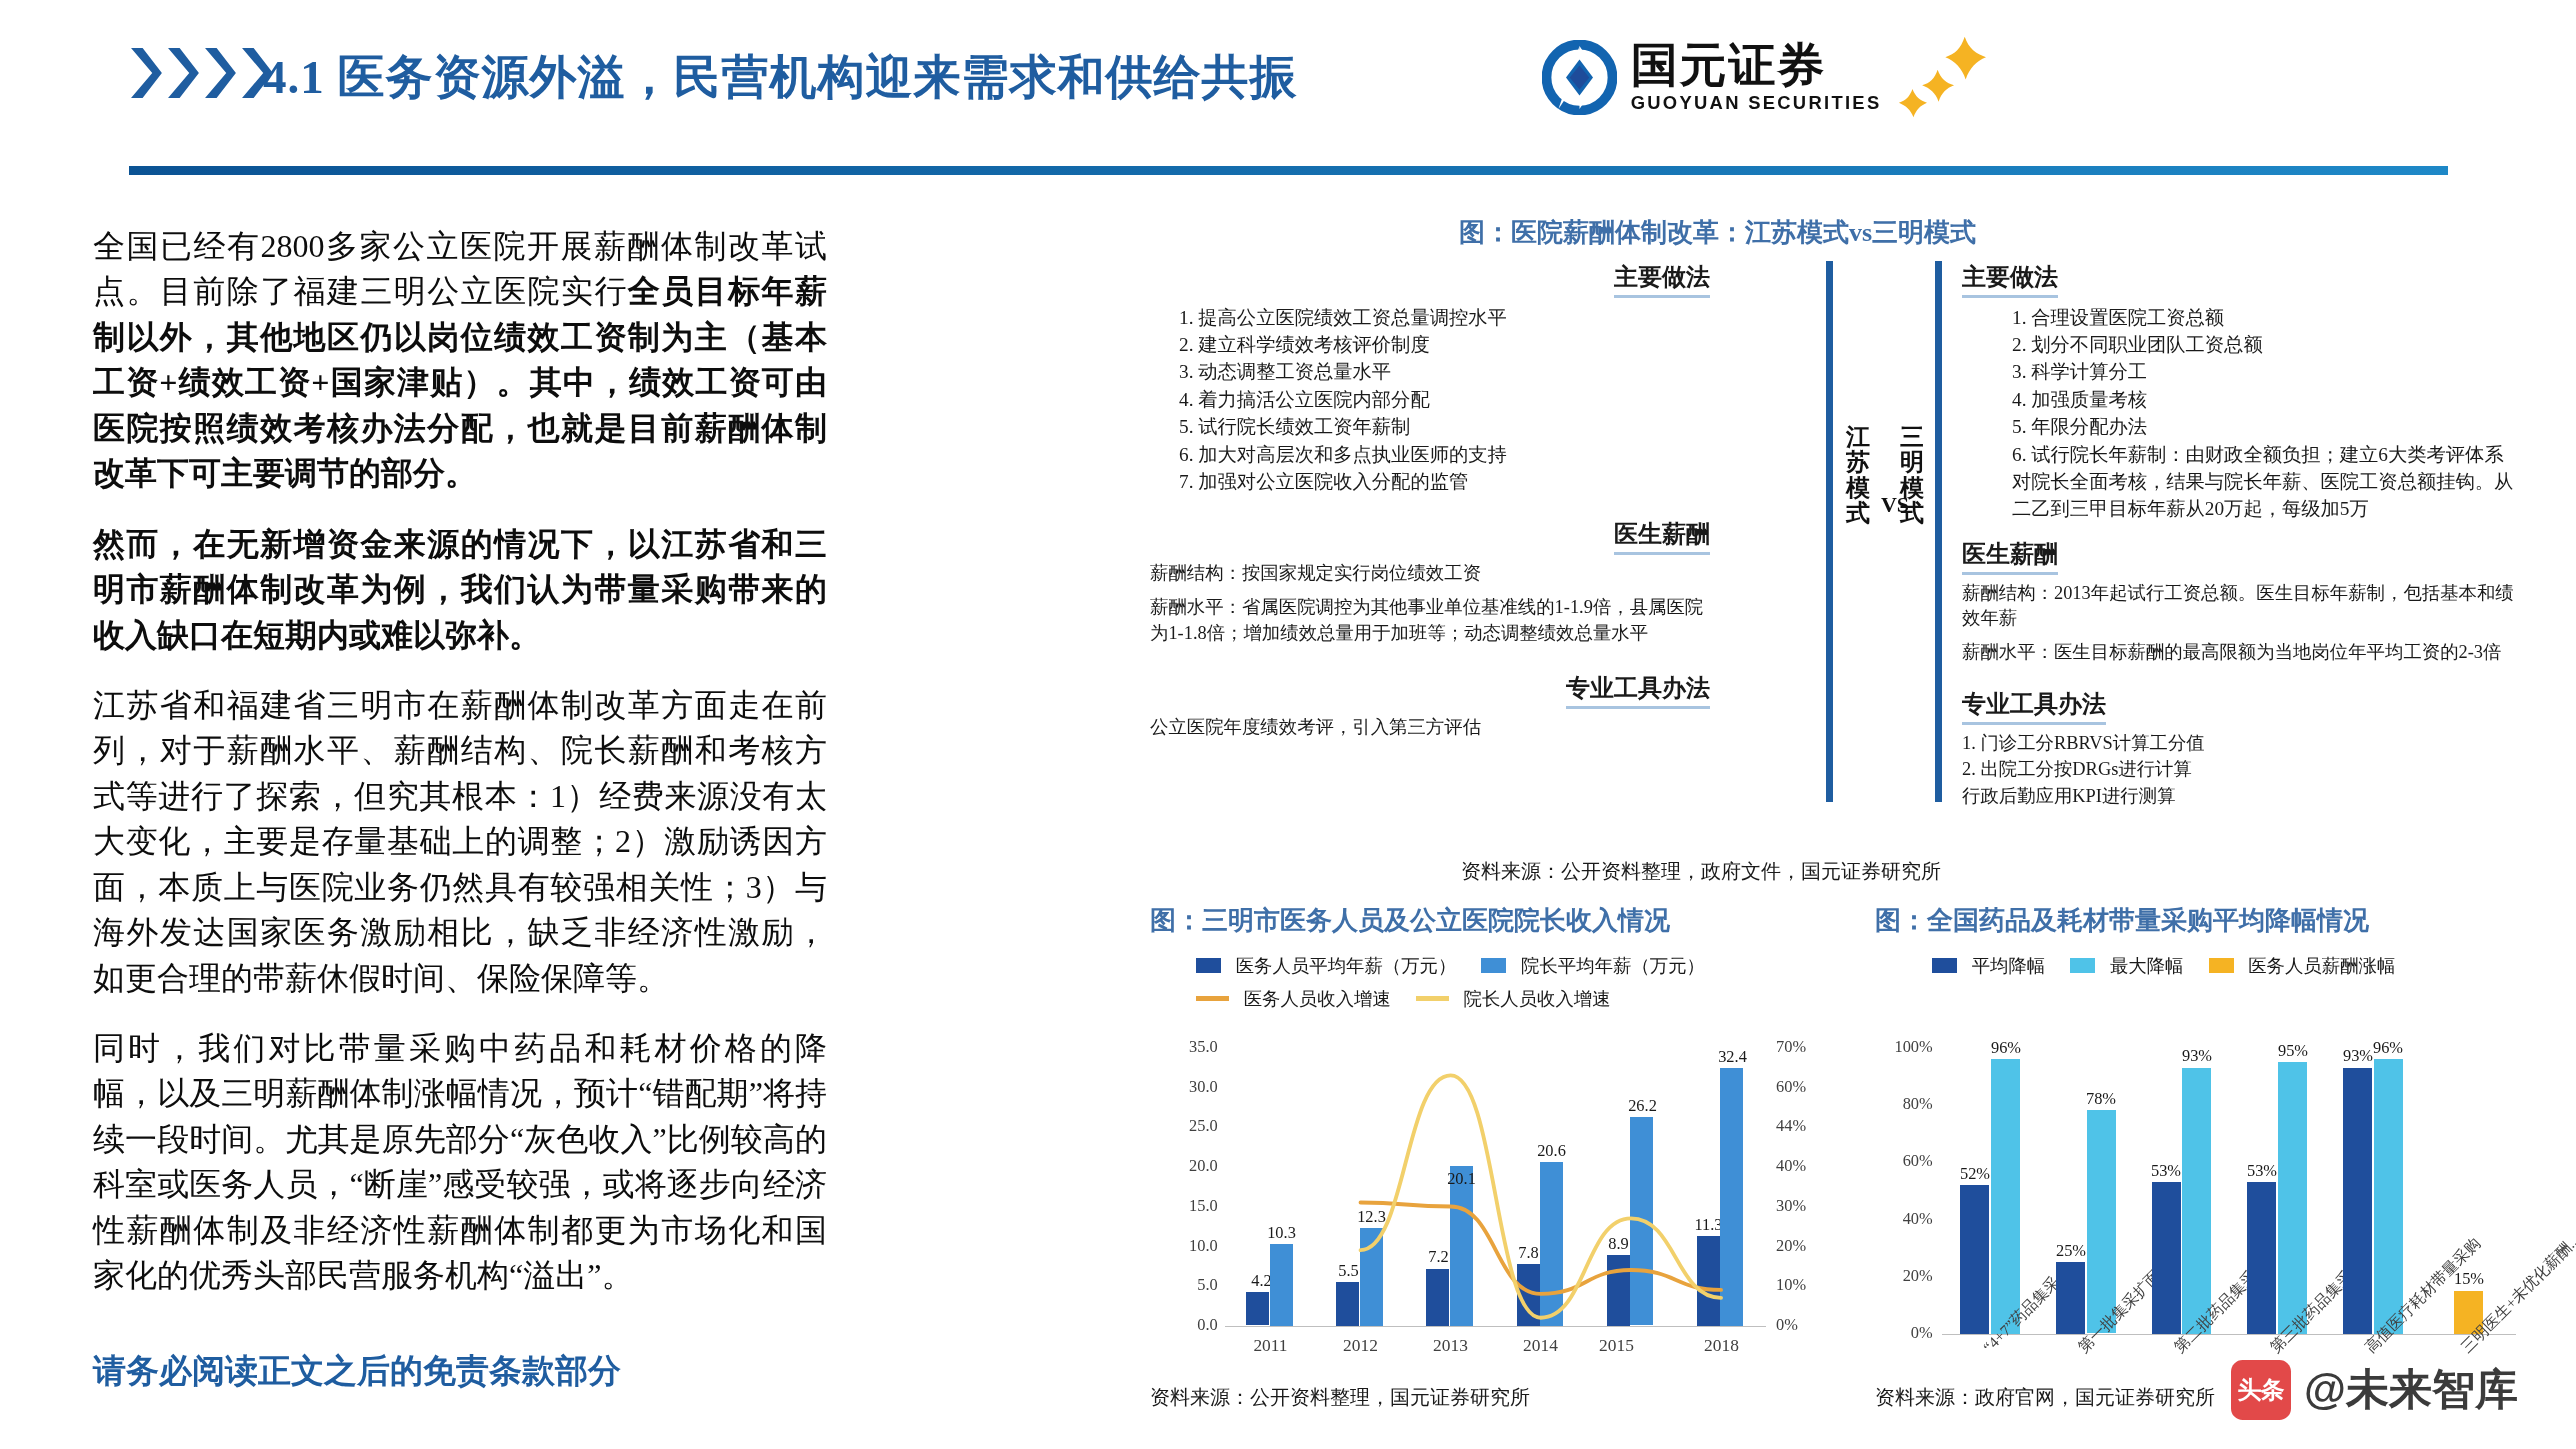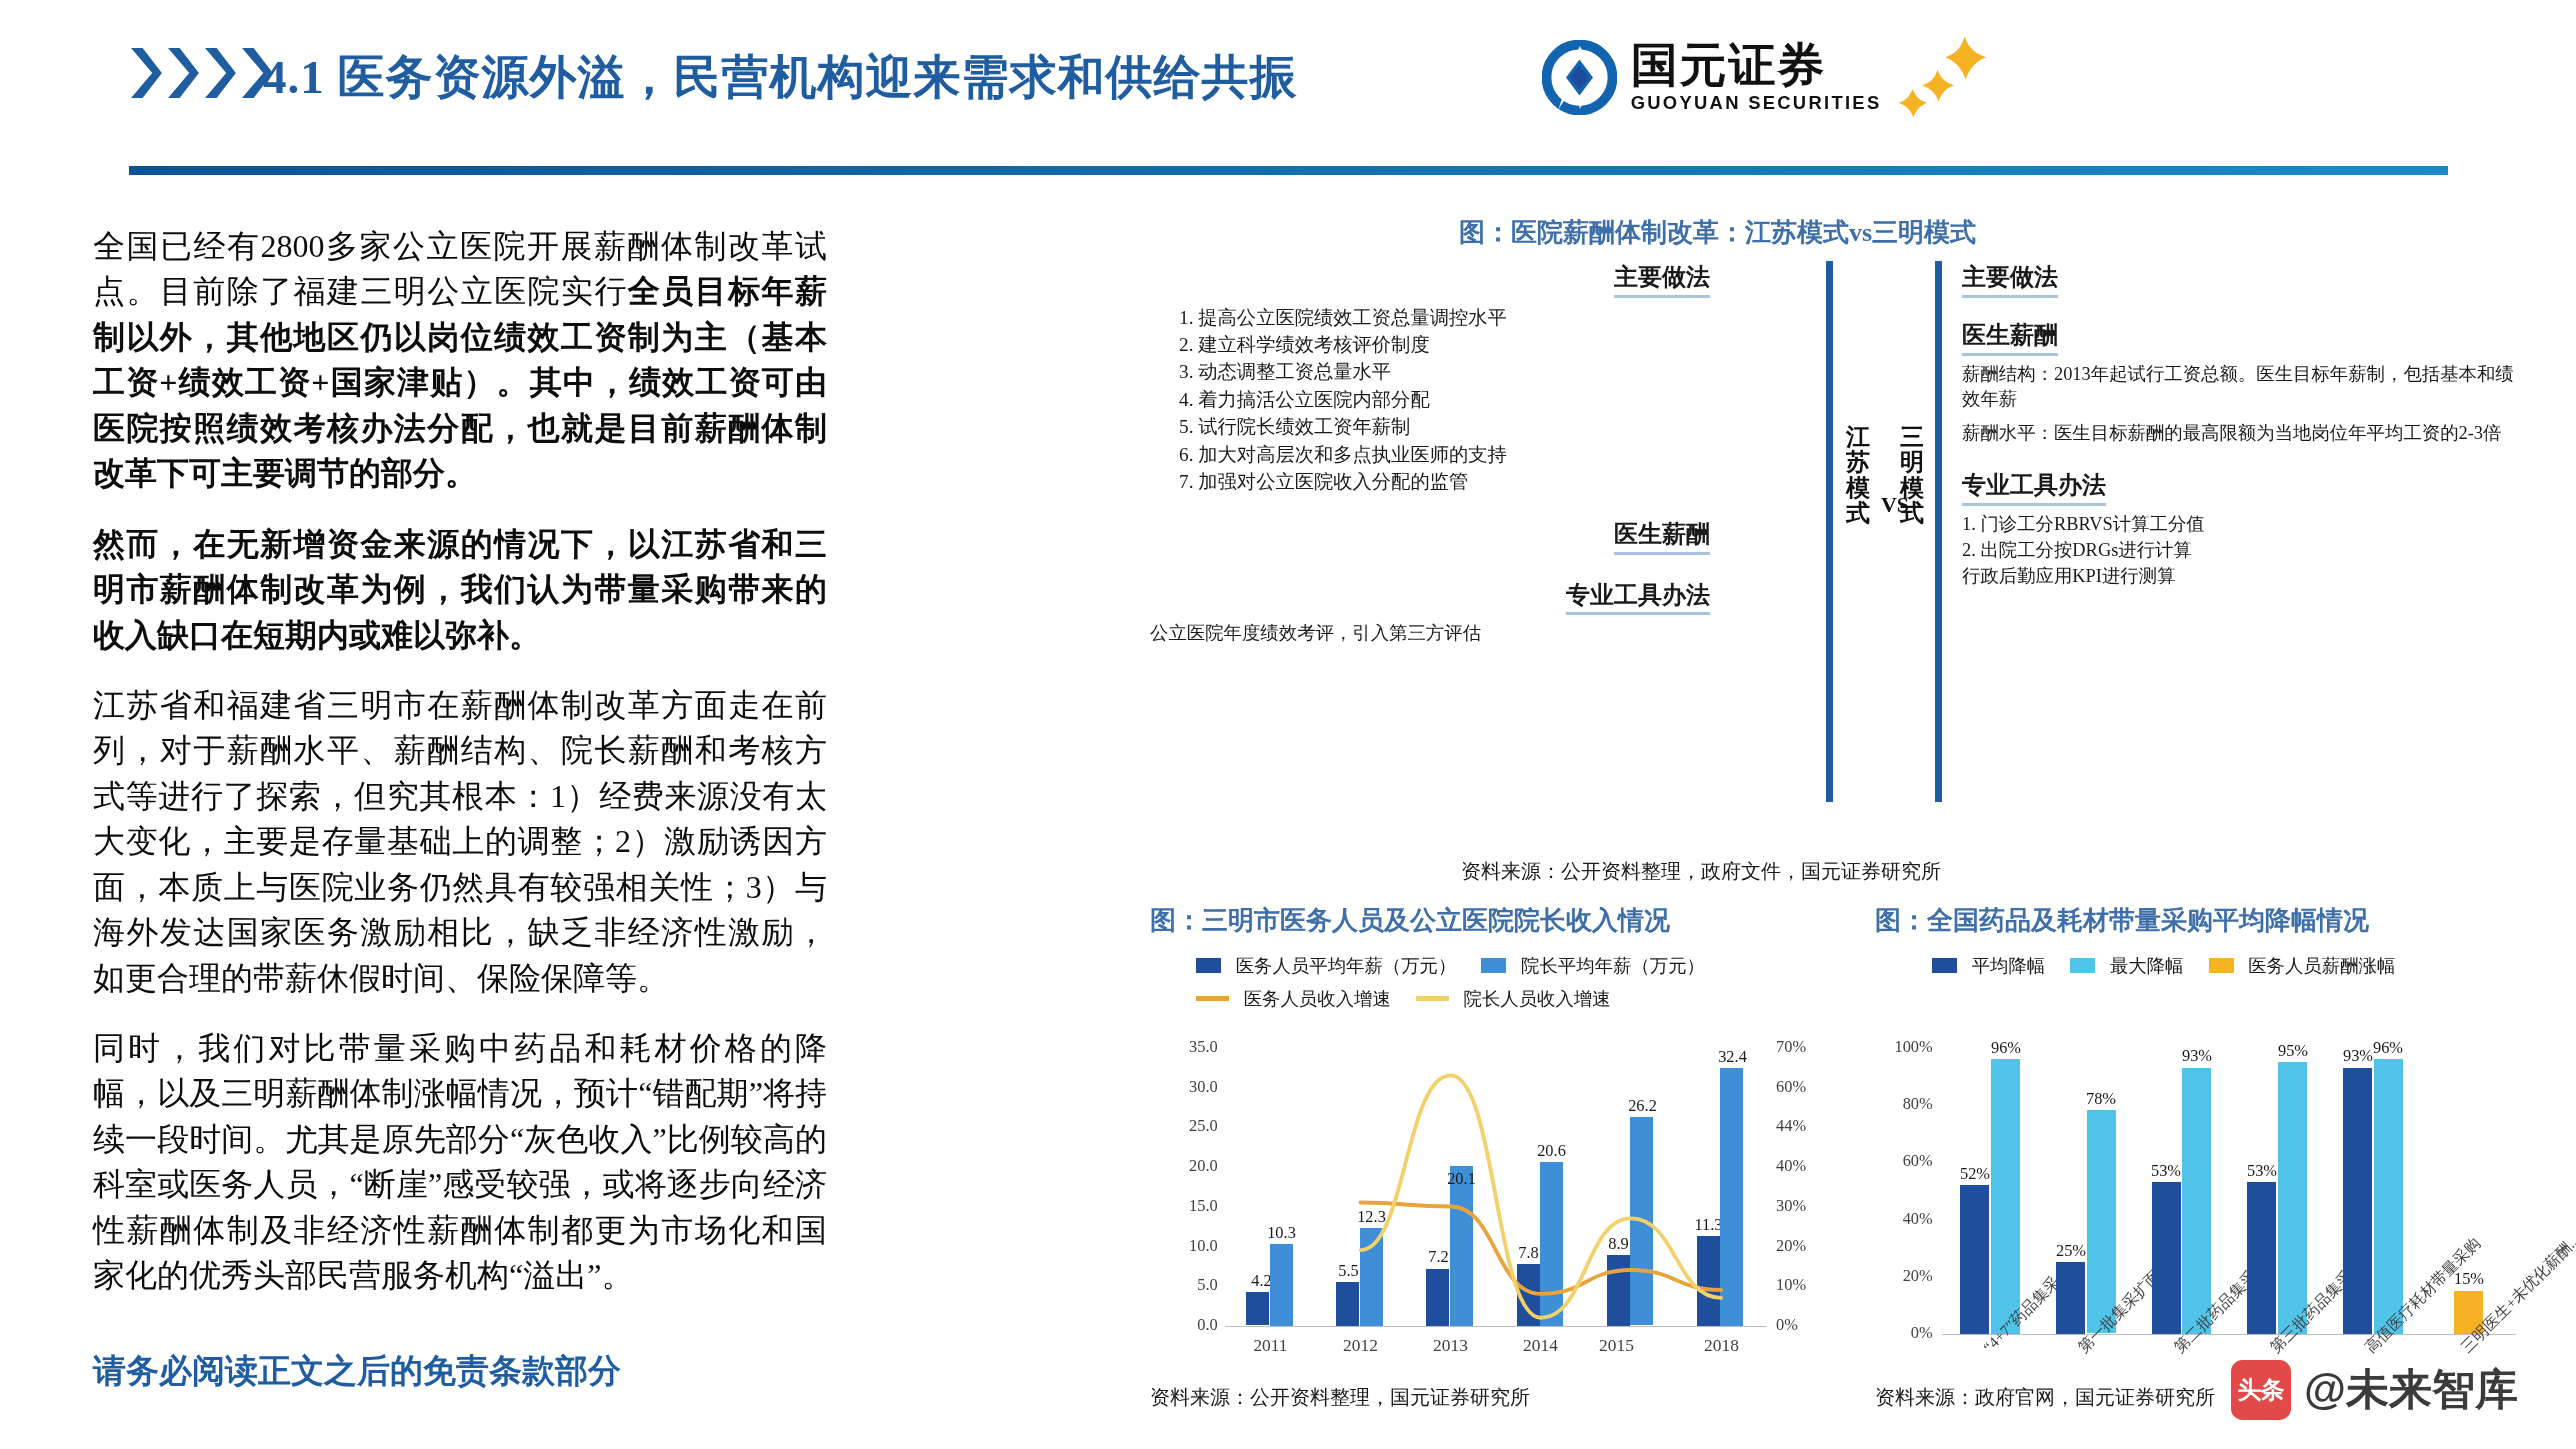--- a/index.html
+++ b/index.html
@@ -191,29 +191,41 @@
       <div>1. 提高公立医院绩效工资总量调控水平</div>
       <div>2. 建立科学绩效考核评价制度</div>
       <div>3. 动态调整工资总量水平</div>
       <div>4. 着力搞活公立医院内部分配</div>
       <div>5. 试行院长绩效工资年薪制</div>
       <div>6. 加大对高层次和多点执业医师的支持</div>
       <div>7. 加强对公立医院收入分配的监管</div>
     </div>
     <div style="height:23px"></div>
     <div class="sec-head-wrap"><span class="sec-head">医生薪酬</span></div>
+    <div class="sec-body">
+      <div>薪酬结构：按国家规定实行岗位绩效工资</div>
+      <div>薪酬水平：省属医院调控为其他事业单位基准线的1-1.9倍，县属医院为1-1.8倍；增加绩效总量用于加班等；动态调整绩效总量水平</div>
+    </div>
     <div style="height:17.4px"></div>
     <div class="sec-head-wrap"><span class="sec-head">专业工具办法</span></div>
     <div class="sec-body">
       <div>公立医院年度绩效考评，引入第三方评估</div>
     </div>
   </div>
 
   <div class="diag-col" id="diag-right">
     <div class="sec-head-wrap"><span class="sec-head">主要做法</span></div>
+    <div class="sec-list">
+      <div>1. 合理设置医院工资总额</div>
+      <div>2. 划分不同职业团队工资总额</div>
+      <div>3. 科学计算分工</div>
+      <div>4. 加强质量考核</div>
+      <div>5. 年限分配办法</div>
+      <div>6. 试行院长年薪制：由财政全额负担；建立6大类考评体系对院长全面考核，结果与院长年薪、医院工资总额挂钩。从二乙到三甲目标年薪从20万起，每级加5万</div>
+    </div>
     <div style="height:15.5px"></div>
     <div class="sec-head-wrap"><span class="sec-head">医生薪酬</span></div>
     <div class="sec-body">
       <div>薪酬结构：2013年起试行工资总额。医生目标年薪制，包括基本和绩效年薪</div>
       <div>薪酬水平：医生目标薪酬的最高限额为当地岗位年平均工资的2-3倍</div>
     </div>
     <div style="height:13.5px"></div>
     <div class="sec-head-wrap"><span class="sec-head">专业工具办法</span></div>
     <div class="sec-body">
       <div style="margin-bottom:1px">1. 门诊工分RBRVS计算工分值</div>

